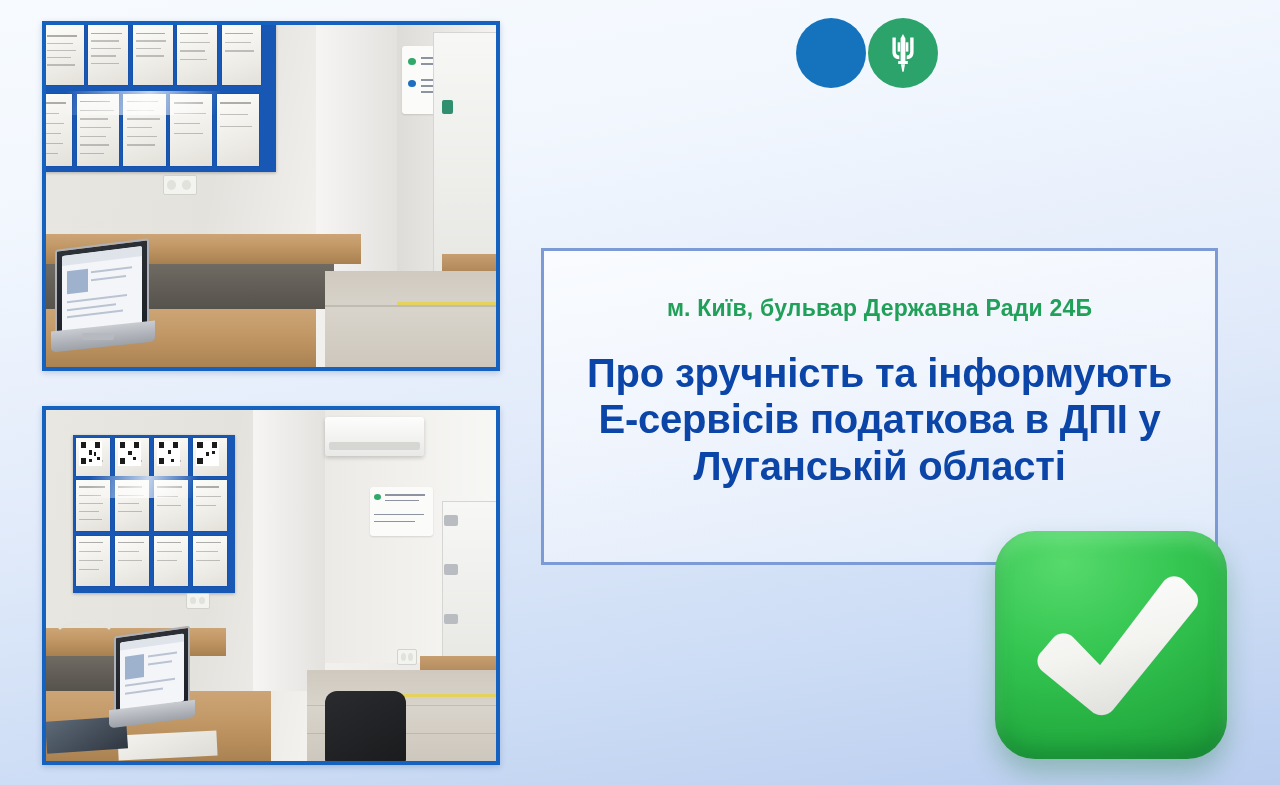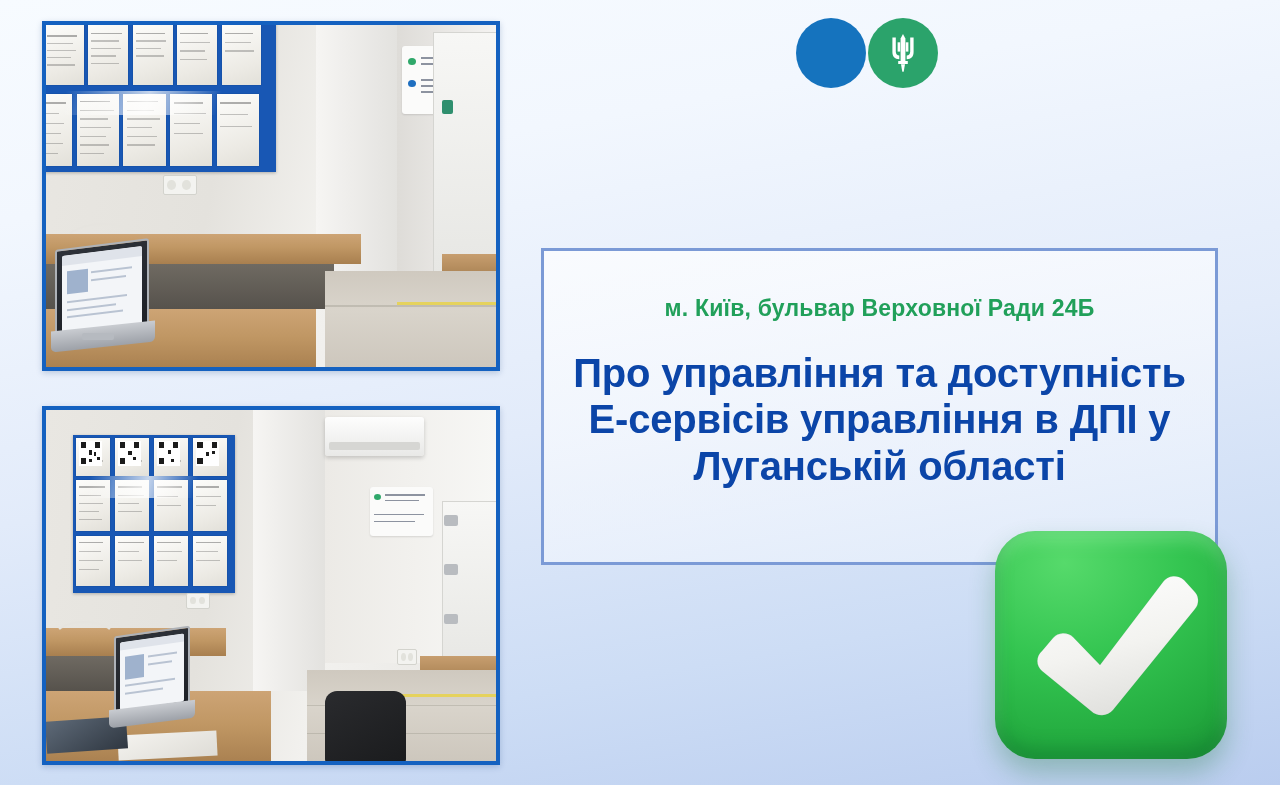--- a/index.html
+++ b/index.html
@@ -459,24 +459,24 @@
         <path d="M29.6 24.3 L32.2 24.3 L32.2 33.6 L29.6 33.6 Z"></path>
         <path d="M40.4 24.3 L37.8 24.3 L37.8 33.6 L40.4 33.6 Z"></path>
         <path d="M30.2 43.0 L39.8 43.0 L39.8 46.0 L30.2 46.0 Z"></path>
         <path d="M33.0 46.2 L37.0 46.2 L35.7 53.8 L34.3 53.8 Z"></path>
       </g>
     </svg>
   </div>
 
 
   <div class="textbox"></div>
-  <div class="addr">м. Київ, бульвар Верховної Ради 24Б</div>
+  <div class="addr">м. Київ, бульвар Державна Ради 24Б</div>
   <div class="headline">
-    <div>Про управління та доступність</div>
-    <div>Е-сервісів управління в ДПІ у</div>
+    <div>Про зручність та інформують</div>
+    <div>Е-сервісів податкова в ДПІ у</div>
     <div>Луганській області</div>
   </div>
 
   <div class="badge">
     <svg viewBox="0 0 232 228">
       <defs>
         <linearGradient id="chk" x1="0" y1="0" x2="0.3" y2="1">
           <stop offset="0%" stop-color="#ffffff"></stop>
           <stop offset="60%" stop-color="#f3f3f0"></stop>
           <stop offset="100%" stop-color="#e2e2df"></stop>

